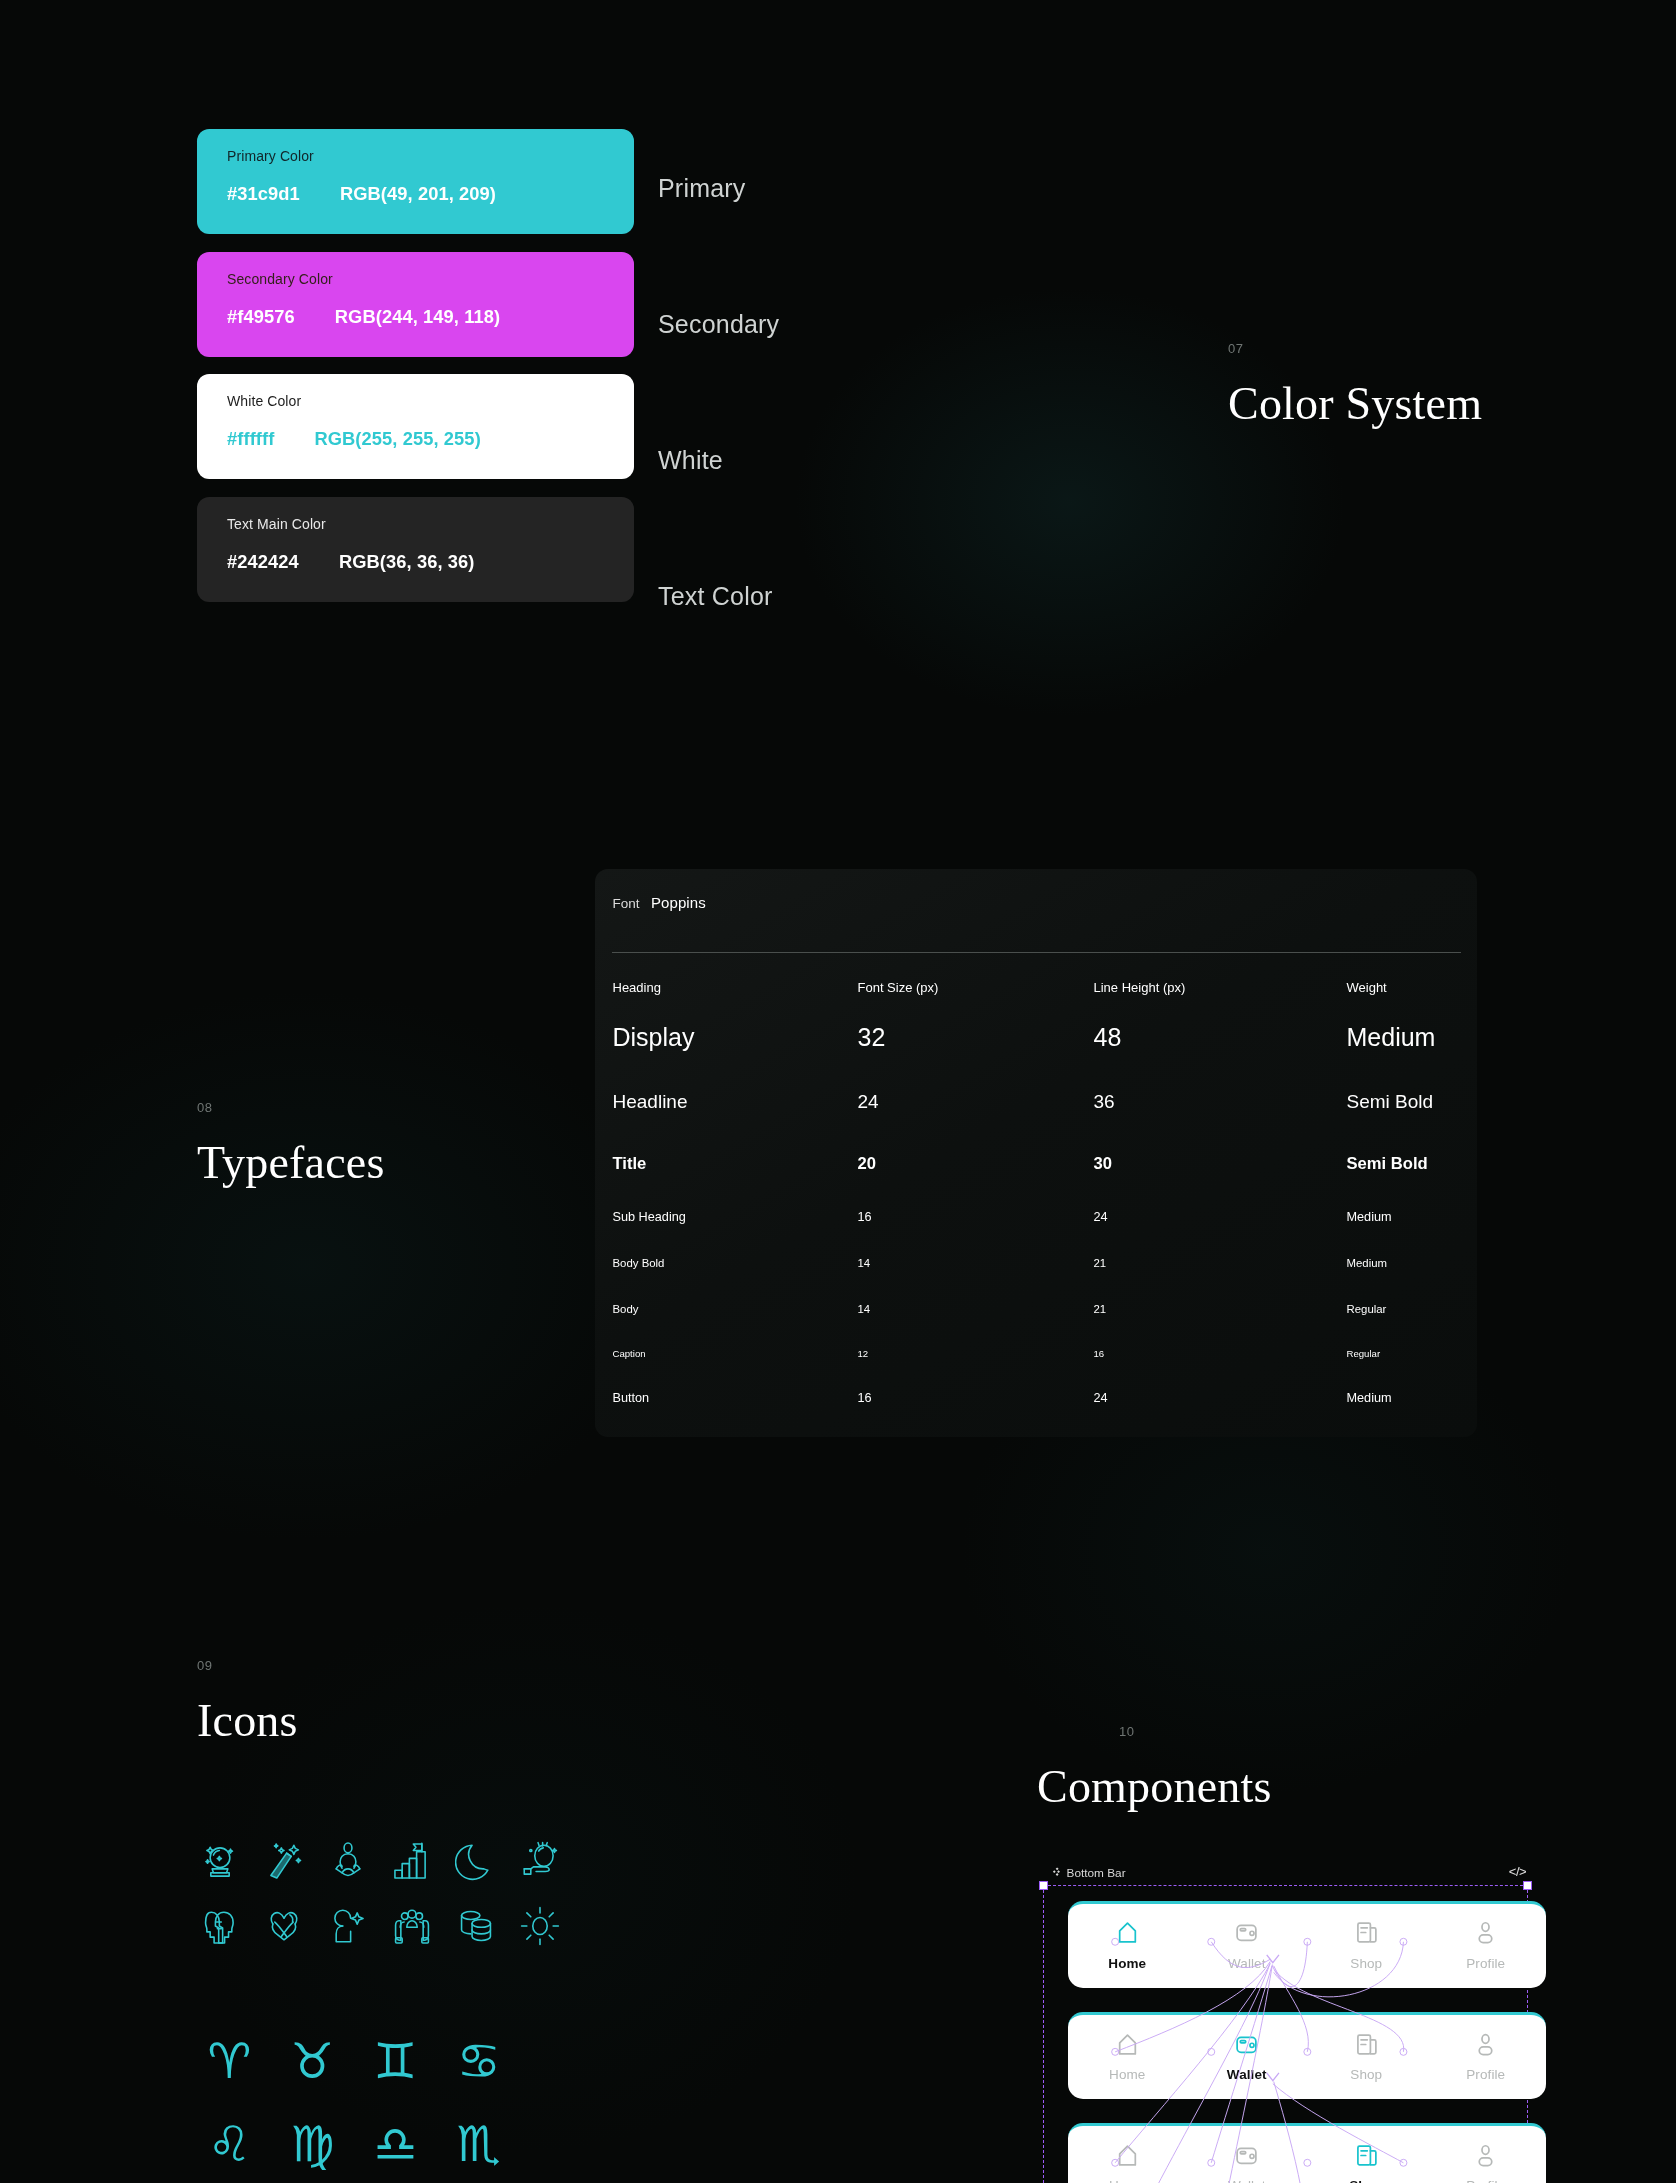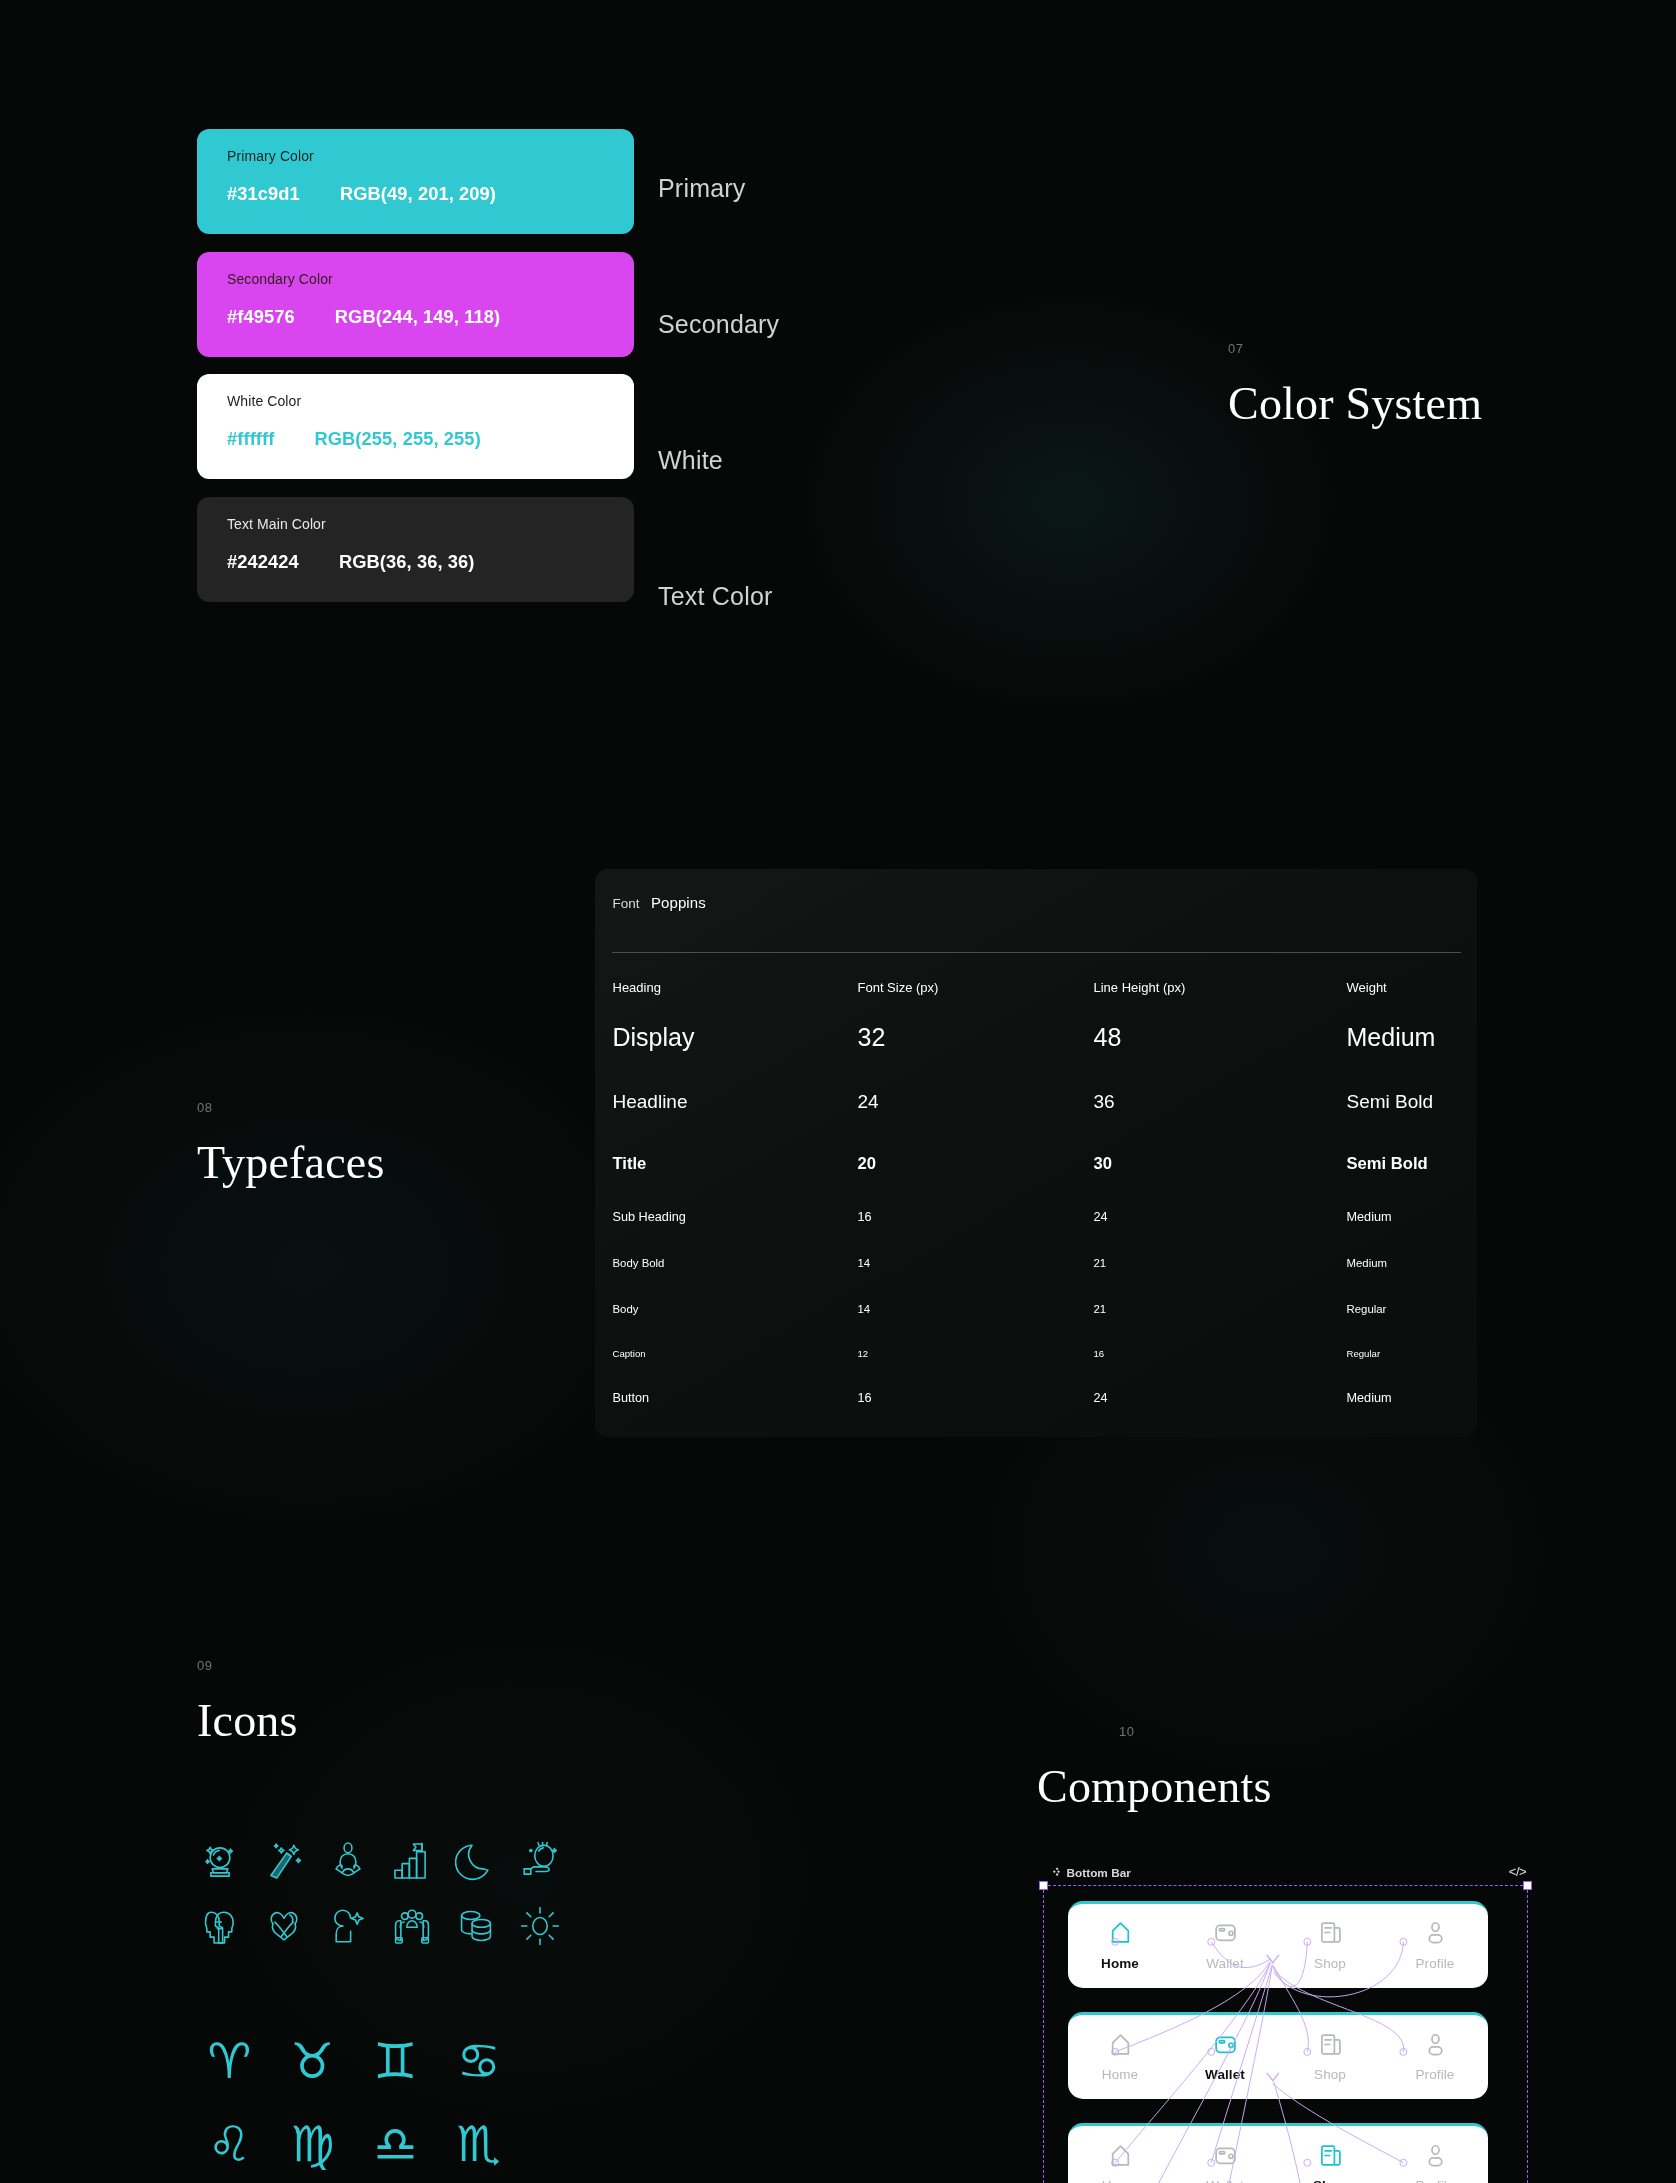--- a/index.html
+++ b/index.html
@@ -95,31 +95,31 @@
   #icon-grid-2 { position:absolute; left:188px; top:1897px; display:grid; grid-template-columns:repeat(6,64px); gap:0; }
   .icon-cell { width:64px; height:57px; display:flex; align-items:center; justify-content:center; }
   .icon-cell svg { width:42px; height:42px; }
 
   #zodiac-grid { position:absolute; left:188px; top:2020px; display:grid; grid-template-columns:repeat(4,83px); grid-auto-rows:83px; }
   .zod-cell { display:flex; align-items:center; justify-content:center; }
   .zod-cell span { font-size:49px; color:#31c9d1; line-height:1; font-family:"DejaVu Sans", sans-serif; }
 
   
   #figma-frame { position:absolute; left:1043px; top:1885px; width:485px; height:463px; }
-  #frame-label { position:absolute; left:7px; top:-19px; display:flex; align-items:flex-start;font-weight:bold; }
+  #frame-label { position:absolute; left:7px; top:-19px; display:flex; align-items:flex-start; }
   #frame-label .diamond-ic { width:11.4px; height:11.4px; margin-right:5.2px; }
   #frame-label .fl-text { font-size:11.8px; color:#d8d8d8; }
   #code-icon { position:absolute; right:1.7px; top:-21px; font-size:13px; color:#e0e0e0; letter-spacing:-0.4px; }
   #frame-box { position:absolute; left:0; top:0; width:485px; height:463px;
                border:1.3px dashed #9b5cf6; }
   .handle { position:absolute; width:8.7px; height:8.7px; background:#fff; border:1.3px solid #9b5cf6; }
   .h-tl { left:-4.8px; top:-4.8px; } .h-tr { right:-4.8px; top:-4.8px; }
 
   .bbar {
-    position:absolute; left:24.5px; width:420px; height:87px;
+    position:absolute; left:24.5px; width:478px; height:87px;
     background:#ffffff; border-radius:15px;
     border-top:3.1px solid #31c9d1;
     display:flex; align-items:center; justify-content:space-around;
     overflow:hidden;
   }
   #bbar-0 { top:15.7px; }
   #bbar-1 { top:127px; }
   #bbar-2 { top:238px; }
   .nav-item { display:flex; flex-direction:column; align-items:center; width:87px; }
   .nav-item svg { width:25px; height:25px; }

